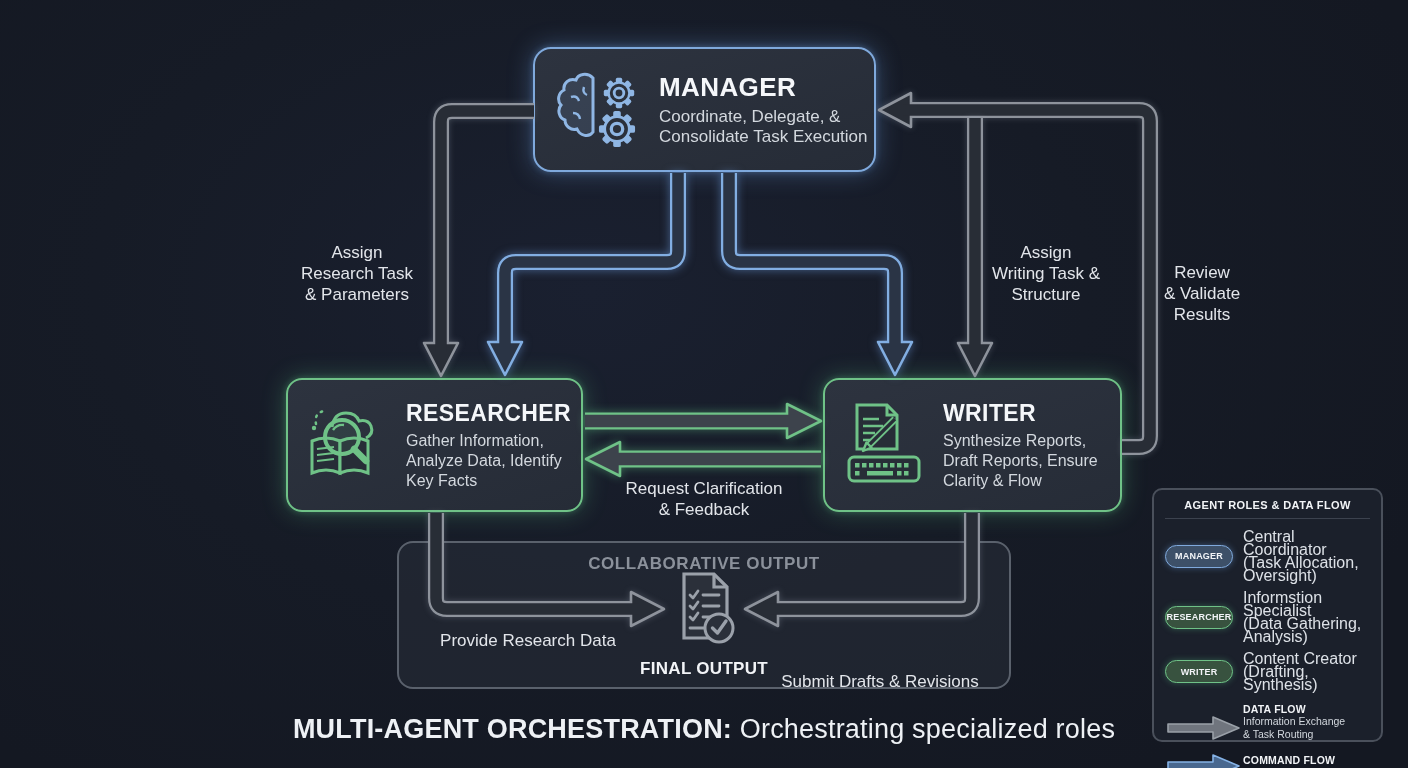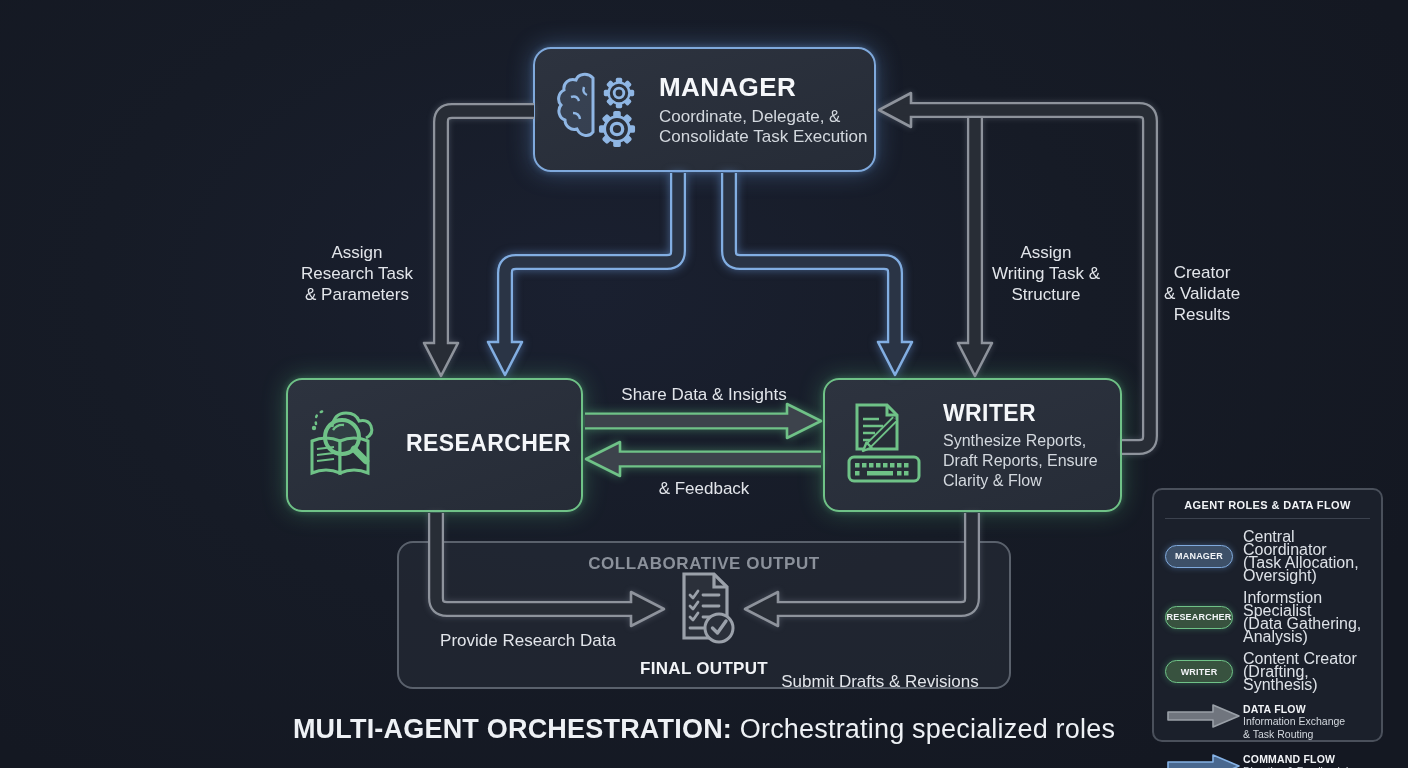--- a/index.html
+++ b/index.html
@@ -74,21 +74,21 @@
   #legend .divider { height:1px; background:#3c424e; margin-bottom:11px; }
   .lg-row { display:flex; align-items:center; margin-bottom:9px; }
   .lg-badge {
     flex:0 0 68px; height:23px; margin-right:10px; border-radius:12px;
     display:flex; align-items:center; justify-content:center;
     font-size:9px; font-weight:700; color:#f2f4f7; letter-spacing:.2px;
   }
   .lg-badge.blue  { background:#3d5068; border:1.5px solid #7fa9dc; box-shadow:0 0 6px rgba(110,160,225,.4); }
   .lg-badge.green { background:#38523f; border:1.5px solid #6fc287; box-shadow:0 0 6px rgba(95,195,135,.35); }
   .lg-text { font-size:16px; line-height:13px; color:#dde1e7; }
-  .lg-flow { display:flex; align-items:flex-start; margin-top:12px; }
+  .lg-flow { display:flex; align-items:flex-end; margin-top:12px; }
   .lg-flow .ficon { flex:0 0 78px; }
   .lg-flow-title { font-size:10.5px; font-weight:700; color:#f2f4f7; letter-spacing:.2px; }
   .lg-flow-sub { font-size:10.5px; line-height:13px; color:#d3d8de; }
 </style>
 </head>
 <body>
 
 <div class="canvas">
 
   <div class="node node-blue" id="manager-box">
@@ -144,20 +144,25 @@
         <path d="M8 40 Q22 34 36 40 L36 72 Q22 66 8 72 Z" fill="#272d37"></path>
         <path d="M36 40 Q50 34 64 40 L64 72 Q50 66 36 72 Z" fill="#272d37"></path>
         <path d="M13 48 L30 46 M13 54 L30 52 M13 60 L30 58" stroke-width="2.2"></path>
         <circle cx="38" cy="36" r="17" stroke-width="4" fill="rgba(110,190,135,0.1)"></circle>
         <path d="M29 29 q4 -6 11 -5" stroke-width="2.4"></path>
         <path d="M50 48 L62 60" stroke-width="6.5" stroke-linecap="round"></path>
       </g>
     </svg>
     <div class="txt">
       <div class="node-title mid-title">RESEARCHER</div>
+      <div class="node-desc mid-desc">
+        <div>Gather Information,</div>
+        <div>Analyze Data, Identify</div>
+        <div>Key Facts</div>
+      </div>
     </div>
   </div>
 
   <div class="node node-green" id="writer-box">
     <svg class="icon" width="88" height="88" viewBox="0 0 88 88">
       <g stroke="#6fc287" fill="none" stroke-width="3">
         <path d="M16 4 L46 4 L56 14 L56 48 L16 48 Z" fill="#272d37"></path>
         <path d="M46 4 L46 14 L56 14"></path>
         <path d="M22 18 L38 18 M22 25 L42 25 M22 32 L34 32 M22 39 L30 39" stroke-width="2.4"></path>
         <path d="M28 44 L54 18" stroke-width="7"></path>
@@ -264,26 +269,26 @@
     <div>Assign</div>
       <div>Research Task</div>
       <div>&amp; Parameters</div>
   </div>
   <div class="edge-label" id="lbl-assign-writing">
     <div>Assign</div>
       <div>Writing Task &amp;</div>
       <div>Structure</div>
   </div>
   <div class="edge-label" id="lbl-review-validate">
-    <div>Creator</div>
+    <div>Review</div>
       <div>&amp; Validate</div>
       <div>Results</div>
   </div>
-  <div class="edge-label" id="lbl-share-data">Share Data &amp; Insights</div>
   <div class="edge-label" id="lbl-request-clar">
+    <div>Request Clarification</div>
       <div>&amp; Feedback</div>
   </div>
   <div class="edge-label" id="lbl-provide">Provide Research Data</div>
   <div class="edge-label" id="lbl-submit">Submit Drafts &amp; Revisions</div>
 
   <div id="legend">
     <div id="legend-header">AGENT ROLES &amp; DATA FLOW</div>
     <div class="divider"></div>
 
     <div class="lg-row">

